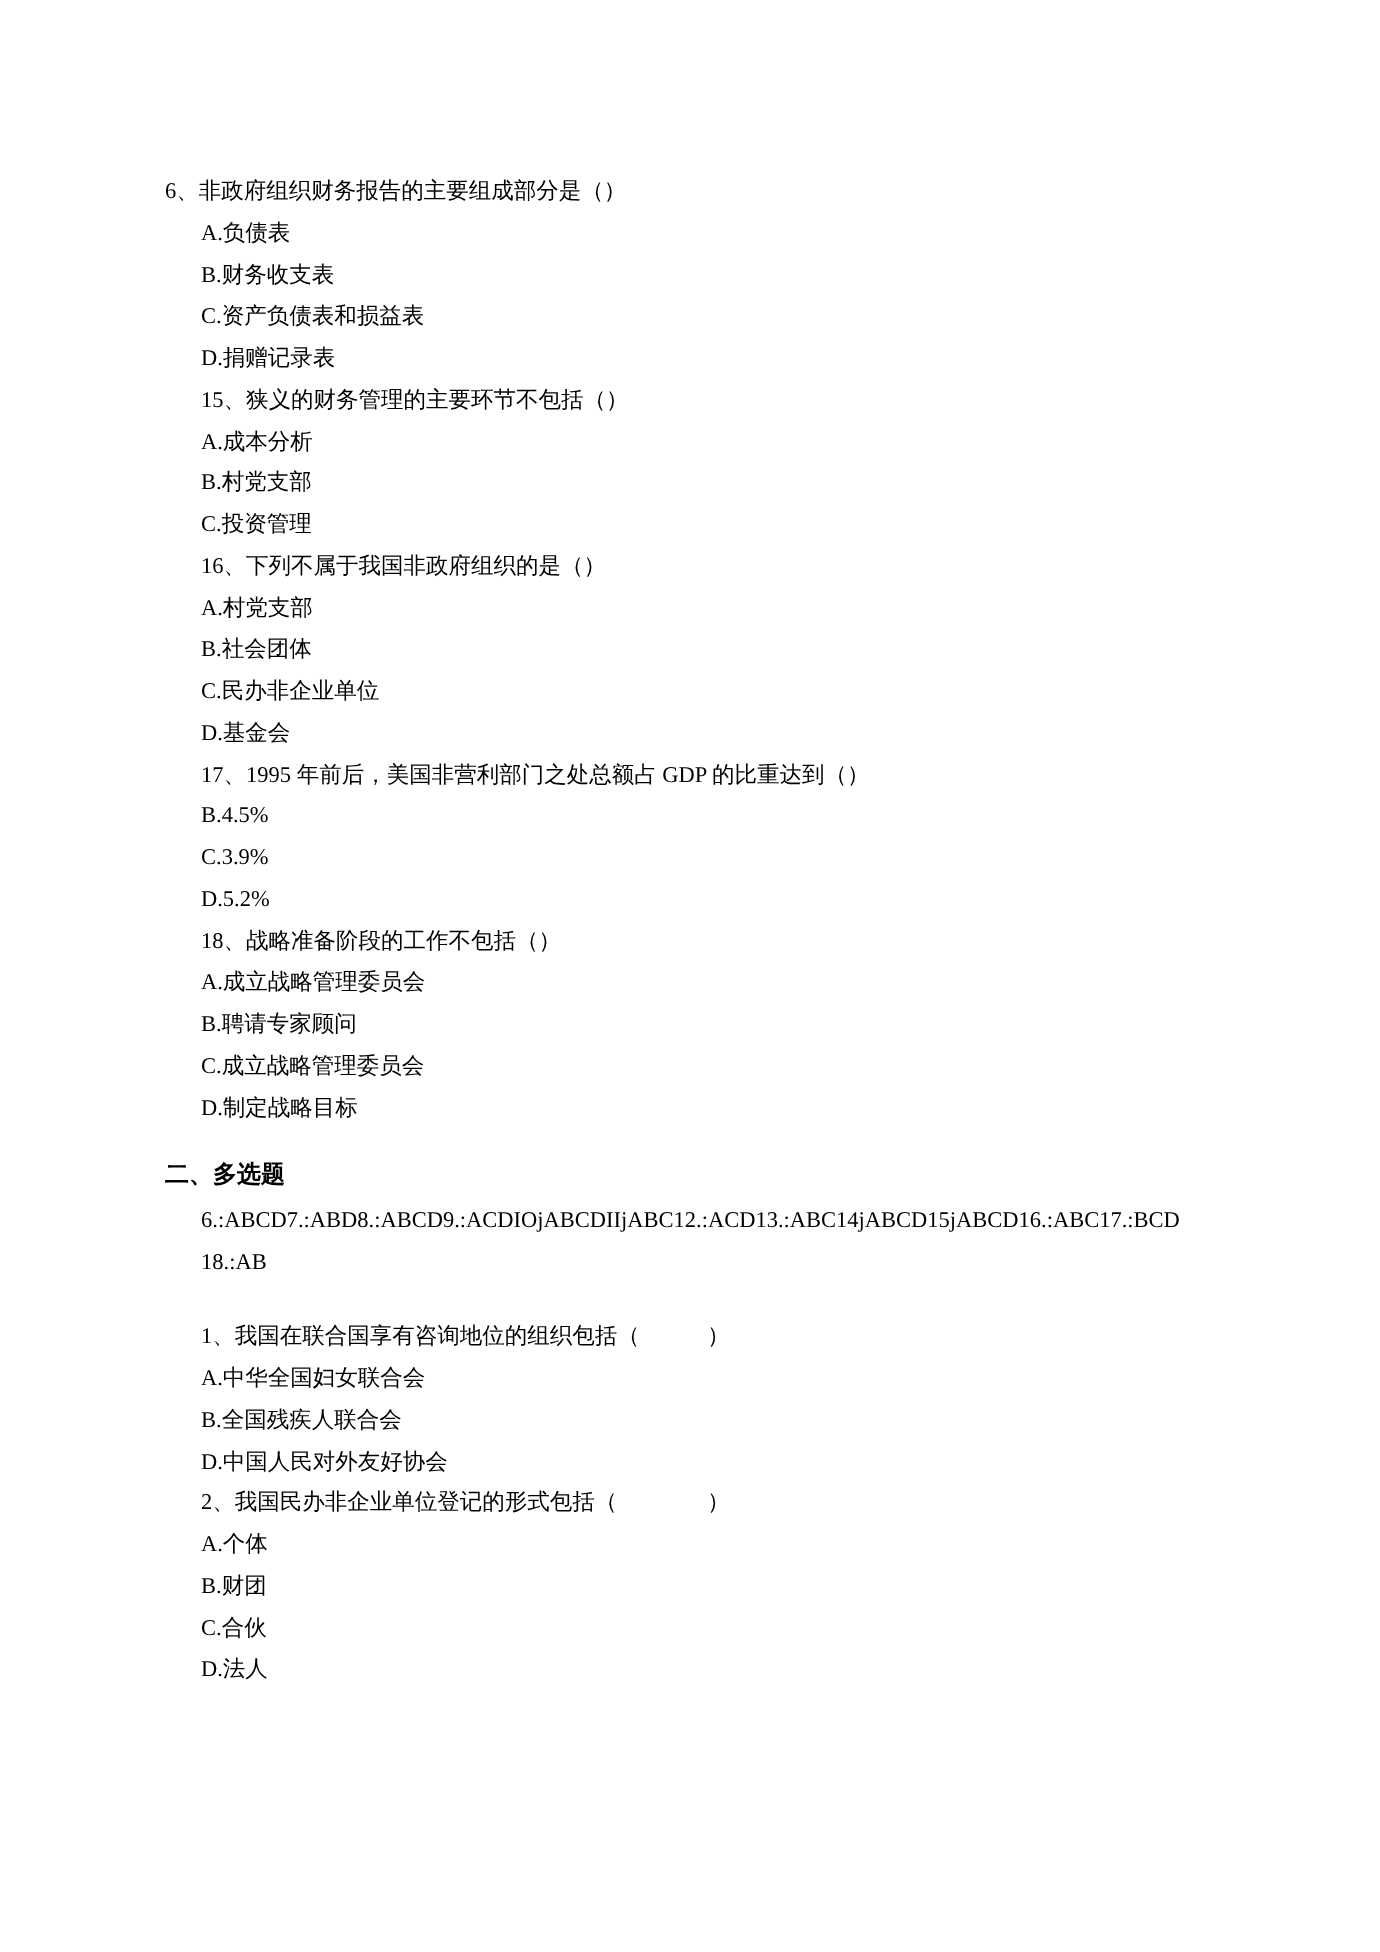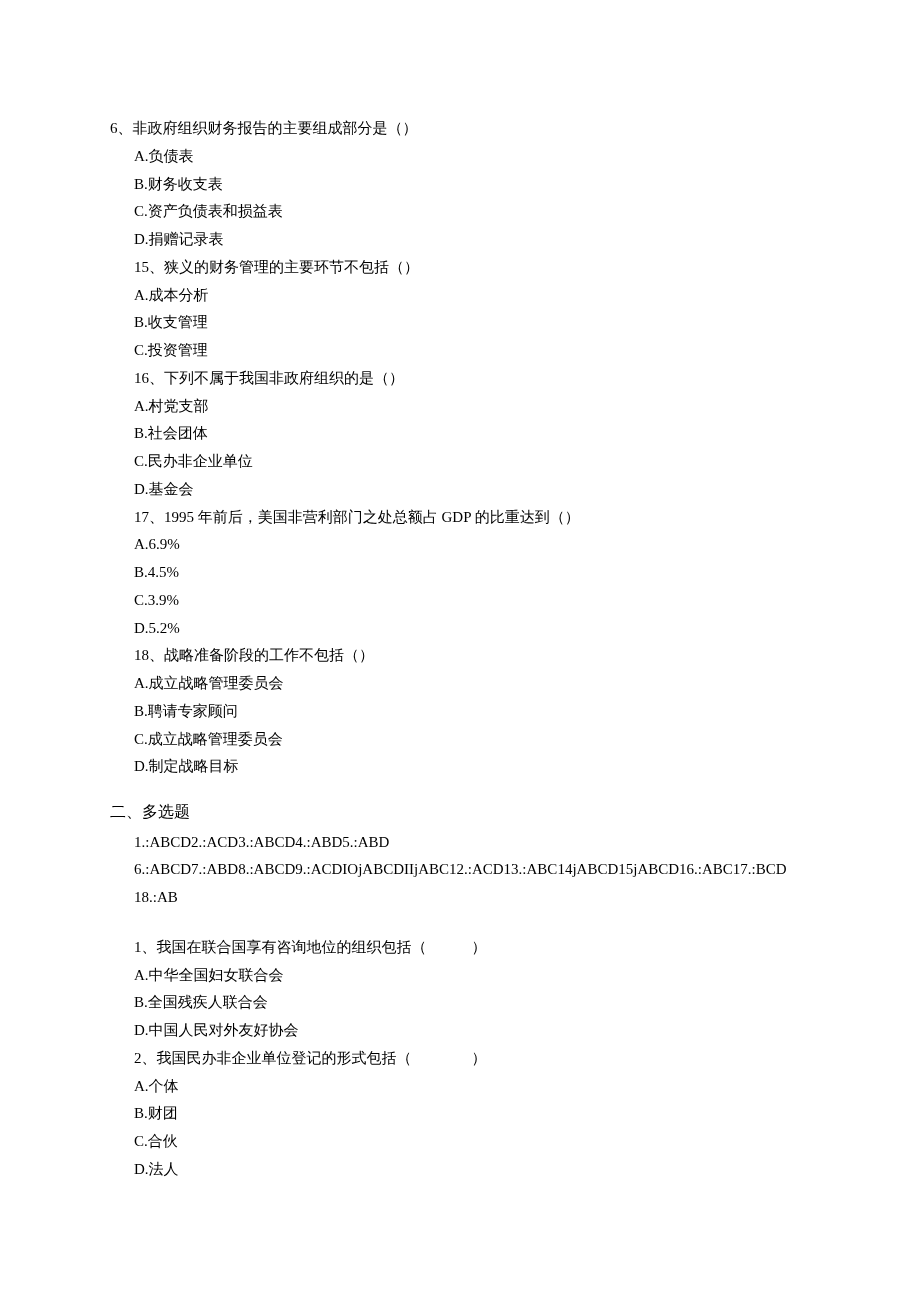--- a/index.html
+++ b/index.html
@@ -22,21 +22,21 @@
   .q-stem.first {
     margin-left: 0;
   }
   .choice {
     margin: 0;
   }
   .indent-block {
     padding-left: 24px;
   }
   .section-title {
-    font-weight: normal;
+    font-weight: bold;
     font-size: 16px;
     margin-bottom: 2px;
     margin-left: 0;
   }
   .answer-line {
     margin: 0;
     word-break: break-all;
   }
   .gap-before {
     margin-top: 22px;
@@ -47,45 +47,43 @@
 
 <p class="q-stem first">6、非政府组织财务报告的主要组成部分是（）</p>
 <div class="indent-block">
   <p class="choice">A.负债表</p>
   <p class="choice">B.财务收支表</p>
   <p class="choice">C.资产负债表和损益表</p>
   <p class="choice">D.捐赠记录表</p>
 
   <p class="q-stem">15、狭义的财务管理的主要环节不包括（）</p>
   <p class="choice">A.成本分析</p>
-  <p class="choice">B.收支管理</p>
+  <p class="choice">B.村党支部</p>
   <p class="choice">C.投资管理</p>
 
   <p class="q-stem">16、下列不属于我国非政府组织的是（）</p>
   <p class="choice">A.村党支部</p>
   <p class="choice">B.社会团体</p>
   <p class="choice">C.民办非企业单位</p>
   <p class="choice">D.基金会</p>
 
   <p class="q-stem">17、1995 年前后，美国非营利部门之处总额占 GDP 的比重达到（）</p>
-  <p class="choice">A.6.9%</p>
   <p class="choice">B.4.5%</p>
   <p class="choice">C.3.9%</p>
   <p class="choice">D.5.2%</p>
 
   <p class="q-stem">18、战略准备阶段的工作不包括（）</p>
   <p class="choice">A.成立战略管理委员会</p>
   <p class="choice">B.聘请专家顾问</p>
   <p class="choice">C.成立战略管理委员会</p>
   <p class="choice">D.制定战略目标</p>
 </div>
 
 <p class="section-title">二、多选题</p>
 <div class="indent-block">
-  <p class="answer-line">1.:ABCD2.:ACD3.:ABCD4.:ABD5.:ABD</p>
   <p class="answer-line">6.:ABCD7.:ABD8.:ABCD9.:ACDIOjABCDIIjABC12.:ACD13.:ABC14jABCD15jABCD16.:ABC17.:BCD</p>
   <p class="answer-line">18.:AB</p>
 
   <p class="q-stem gap-before">1、我国在联合国享有咨询地位的组织包括（　　　）</p>
   <p class="choice">A.中华全国妇女联合会</p>
   <p class="choice">B.全国残疾人联合会</p>
   <p class="choice">D.中国人民对外友好协会</p>
 
   <p class="q-stem">2、我国民办非企业单位登记的形式包括（　　　　）</p>
   <p class="choice">A.个体</p>

